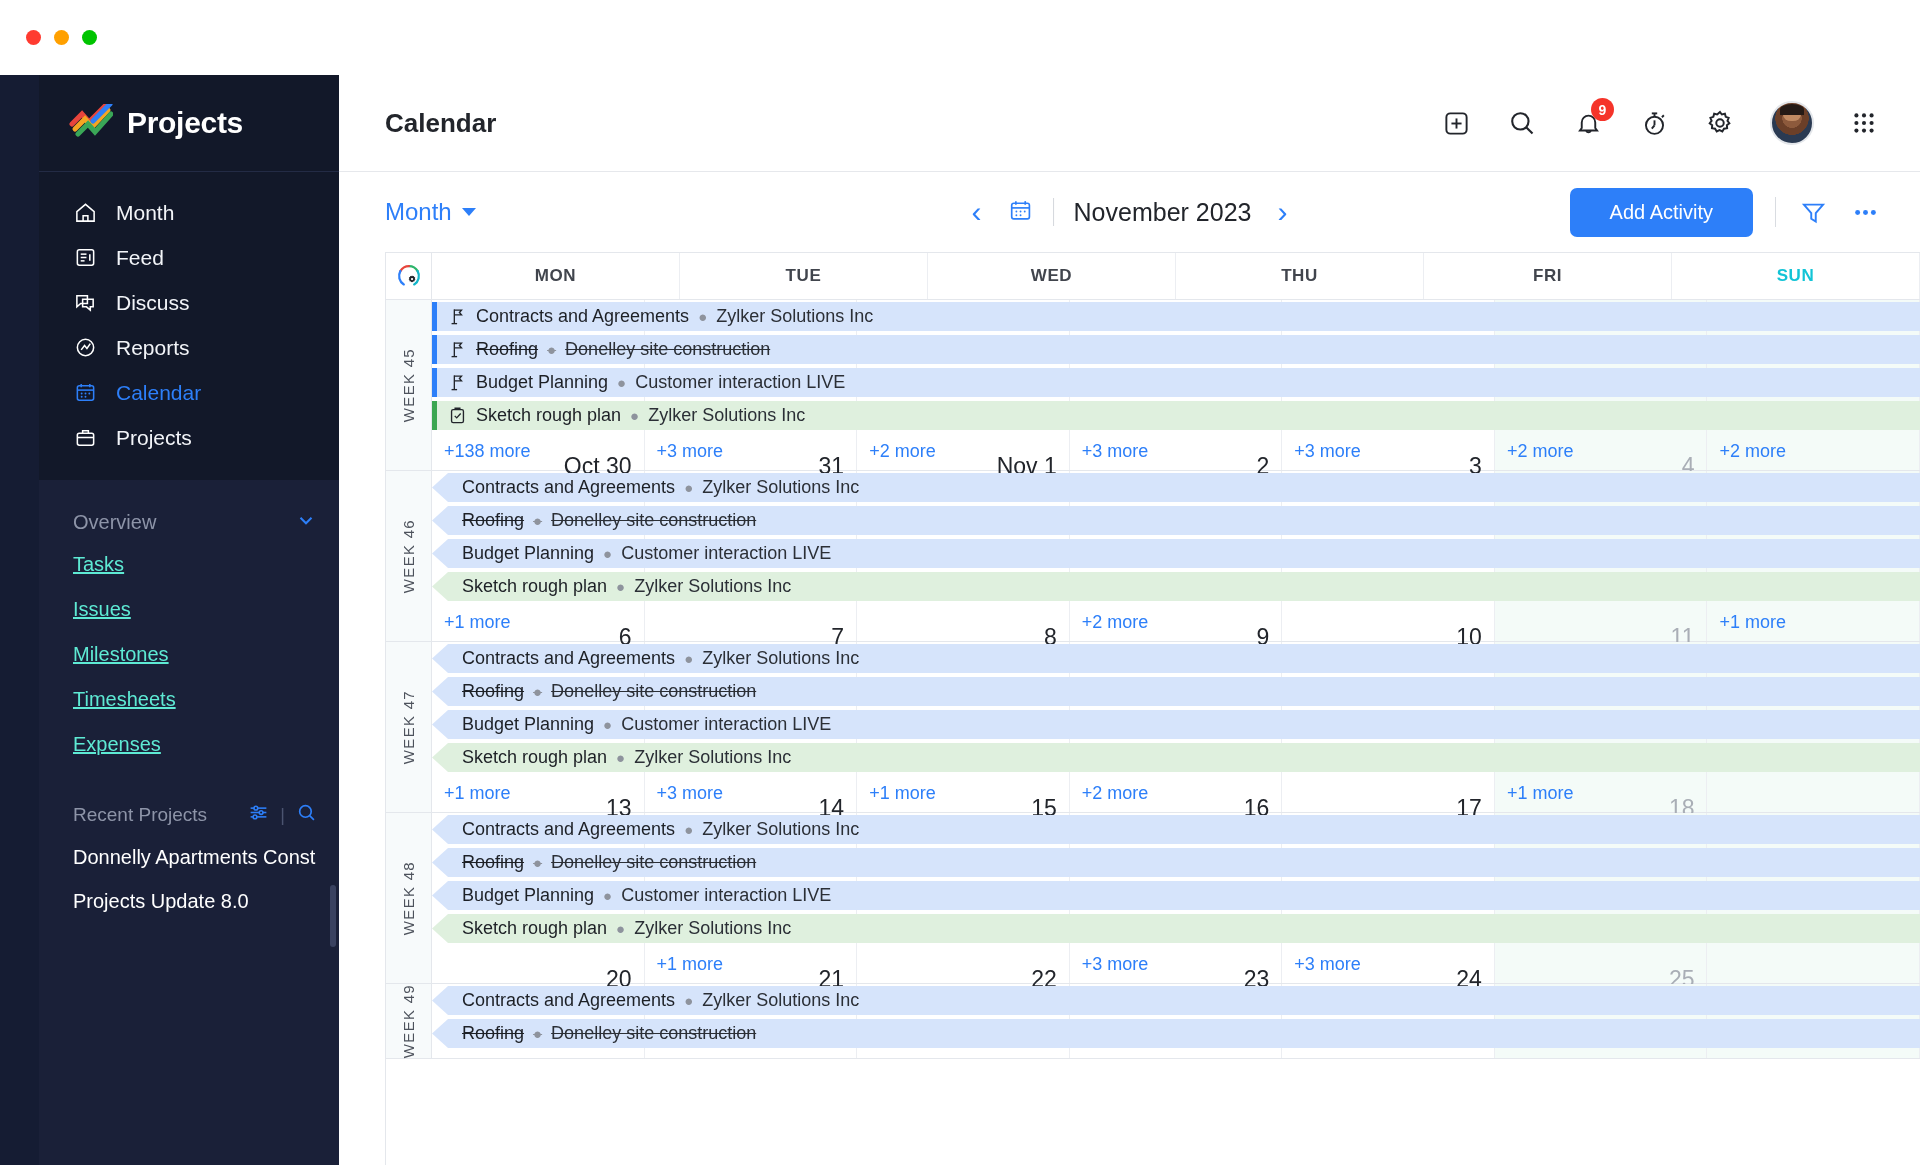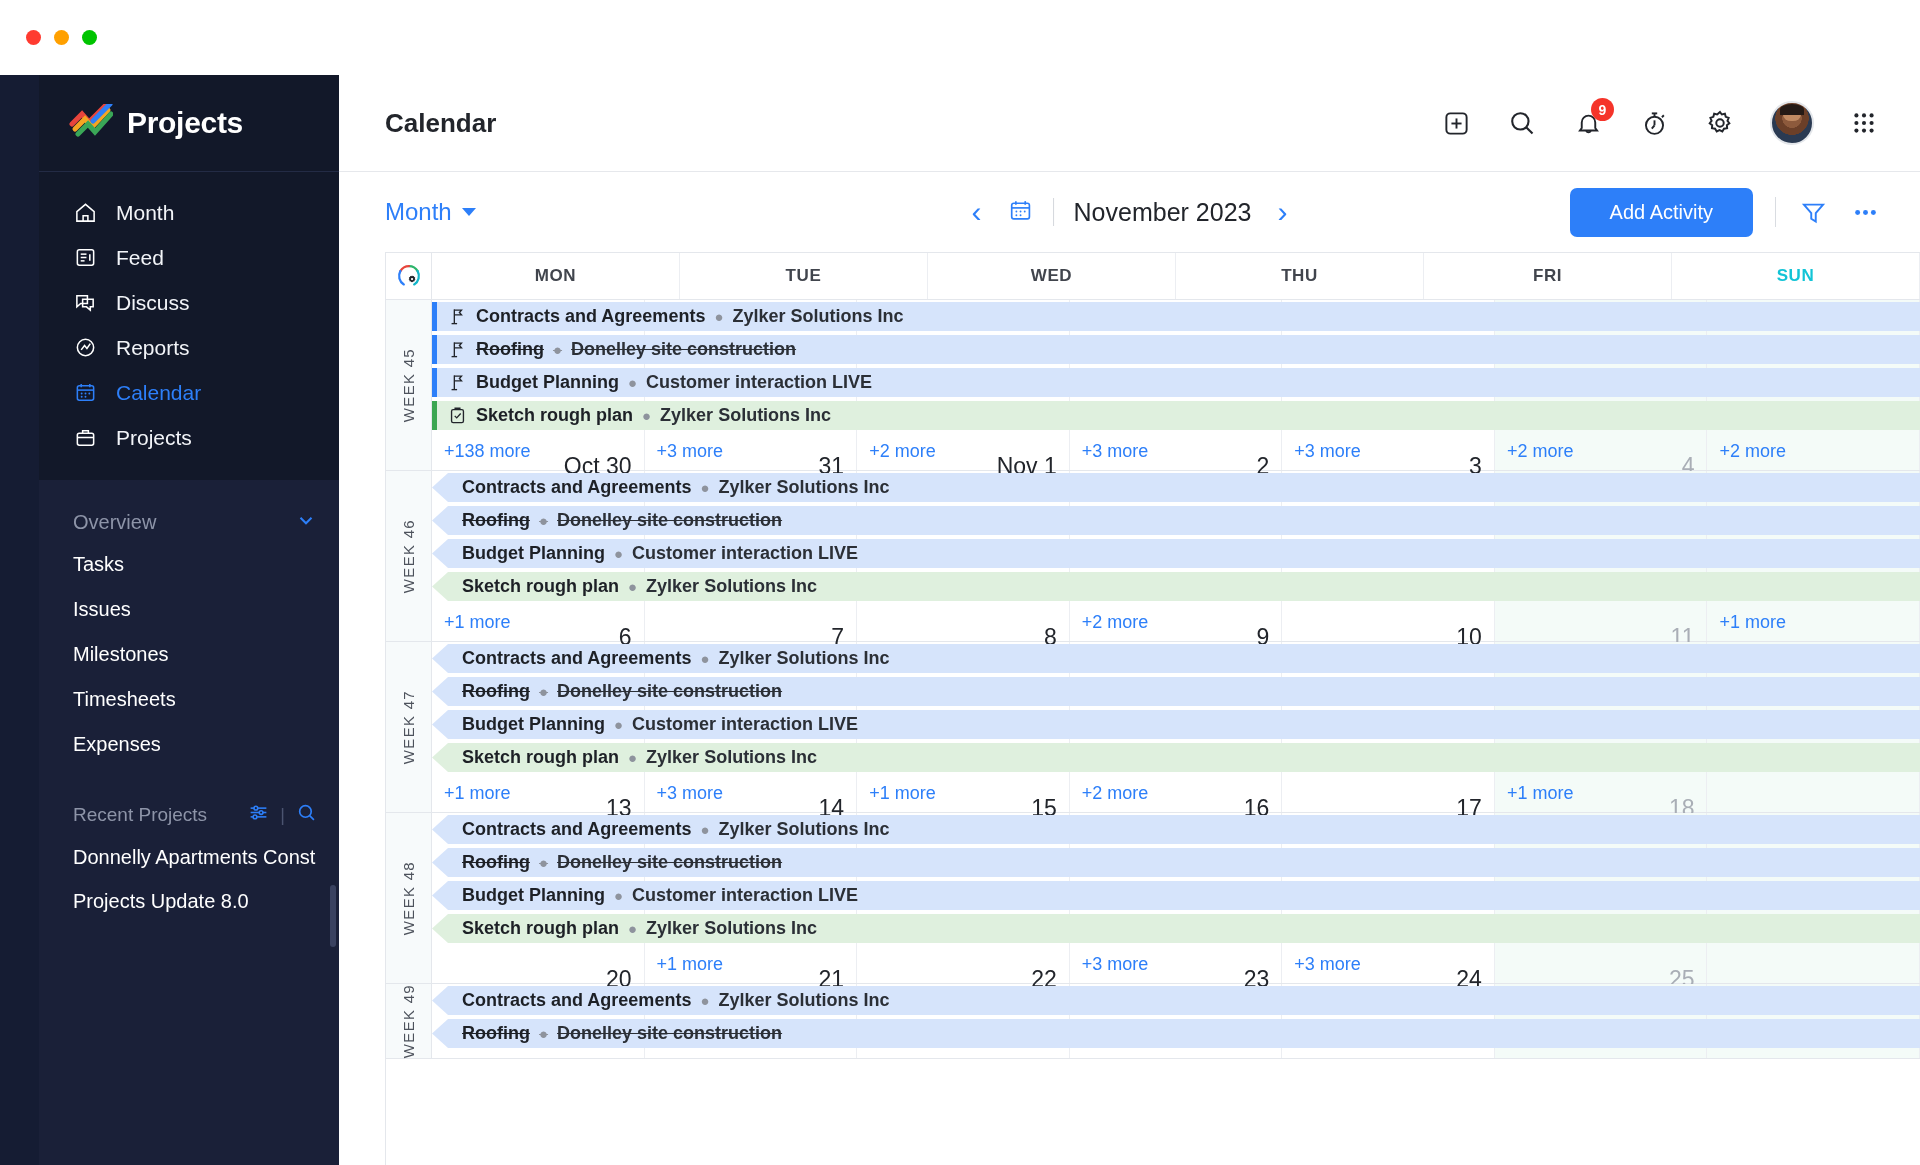--- a/index.html
+++ b/index.html
@@ -58,22 +58,23 @@
   .nav-item.active .nav-icon svg { stroke: #2d7ff9; }
 
   #module-section { padding-top: 22px; background: #1a2038; flex: 1 1 auto; }
   .section-head {
     display: flex; align-items: center; justify-content: space-between;
     padding: 0 22px 0 34px; height: 40px;
     font-size: 20px; color: #8d94a8;
   }
   .module-item {
     height: 45px; display: flex; align-items: center;
-    padding-left: 34px; font-size: 20px; color: #ffffff;
+    padding-left: 34px; font-size: 20px; color: #5eead4;
     cursor: pointer;
+    text-decoration: underline;
   }
   #recent-head { margin-top: 28px; font-size: 19px; }
   .recent-actions { display: flex; align-items: center; gap: 11px; }
   .recent-sep { color: #4b5470; font-size: 18px; }
   .recent-item {
     height: 44px; display: flex; align-items: center;
     padding-left: 34px; font-size: 20px; color: #ffffff;
     white-space: nowrap; overflow: hidden; cursor: pointer;
     position: relative;
   }
@@ -183,21 +184,21 @@
   .col-lines { position: absolute; inset: 0; display: flex; pointer-events: none; }
   .col-line { flex: 1 1 0; border-right: 1px solid #eceef2; }
   .col-line.weekend-col { background: #f4fbf8; }
 
   .event-lane { height: 33px; position: relative; display: flex; align-items: center; }
   .event-bar {
     position: absolute; left: 0; height: 29px;
     display: flex; align-items: center;
     padding-left: 14px; gap: 9px;
     font-size: 18px; color: #1d2026;
-    white-space: nowrap; cursor: pointer; font-weight: bold;
+    white-space: nowrap; cursor: pointer;
   }
   .event-bar.bar-blue { background: #d6e4fb; }
   .event-bar.bar-green { background: #dff0de; }
   .event-bar.start.bar-blue { border-left: 5px solid #2d7ff9; padding-left: 10px; }
   .event-bar.start.bar-green { border-left: 5px solid #3ba651; padding-left: 10px; }
   .event-bar.cont { clip-path: polygon(16px 0, 100% 0, 100% 100%, 16px 100%, 0 50%); padding-left: 30px; }
   .event-bar.strike .ev-title, .event-bar.strike .ev-project, .event-bar.strike .ev-sep { text-decoration: line-through; }
   .ev-icon { width: 20px; height: 20px; display: flex; align-items: center; justify-content: center; flex: 0 0 20px; }
   .ev-sep { color: #8e939d; font-size: 15px; }
   .ev-project { color: #2b2f36; }

